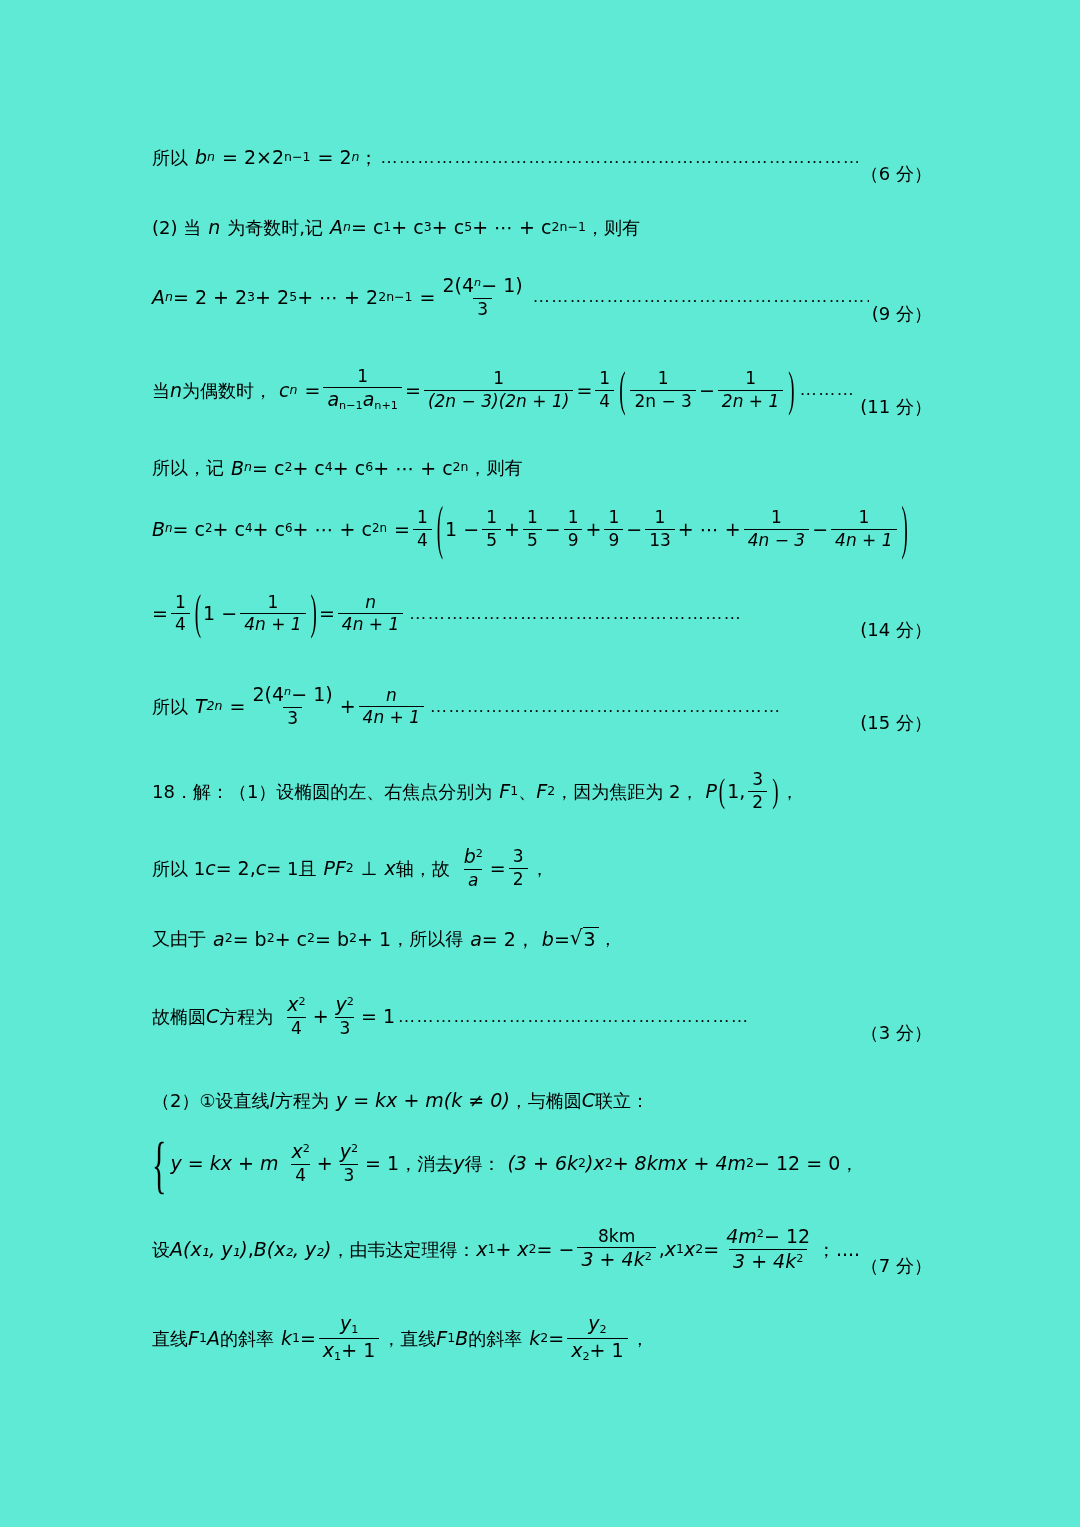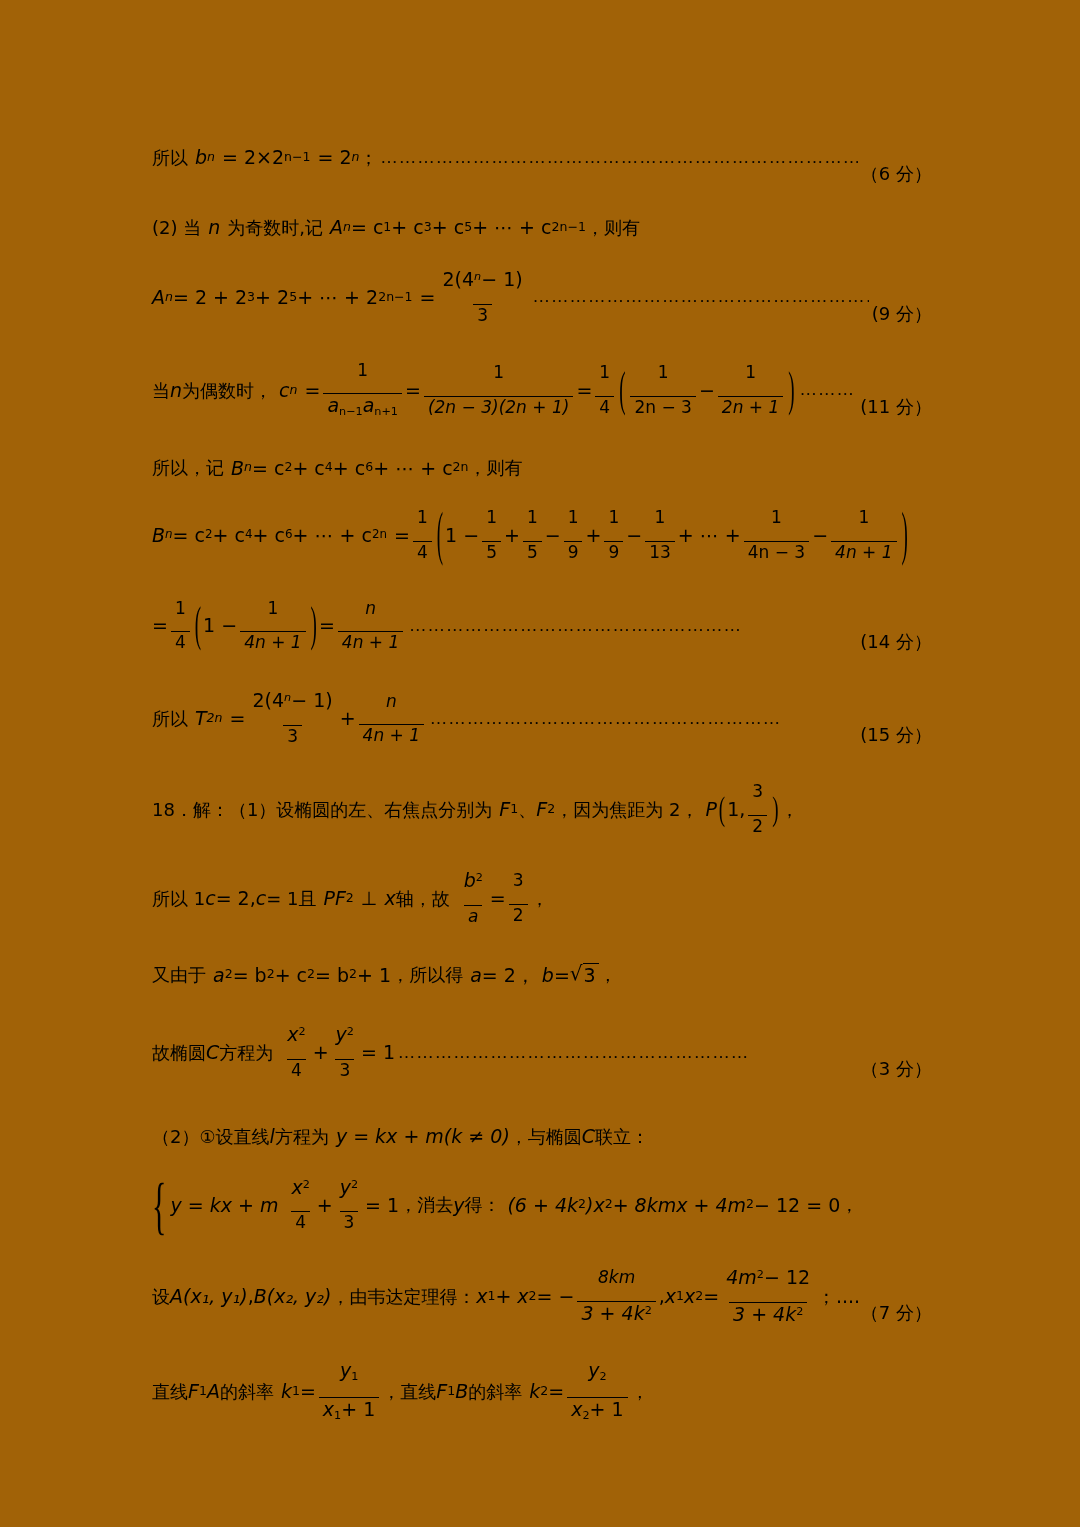--- a/index.html
+++ b/index.html
@@ -11,21 +11,21 @@
     width: 1080px;
     height: 1527px;
     font-family: "Liberation Serif", serif;
     color: #000000;
     overflow: hidden;
   }
   .page {
     position: relative;
     width: 1080px;
     height: 1527px;
-    background: #a16207;
+    background: #5eead4;
     padding: 0;
     box-sizing: border-box;
   }
   .content {
     position: absolute;
     left: 152px;
     top: 128px;
     width: 780px;
   }
   .line {
@@ -76,21 +76,20 @@
     font-style: italic;
     font-family: "DejaVu Sans", "Liberation Sans", sans-serif;
   }
   .frac {
     display: inline-flex;
     flex-direction: column;
     align-items: center;
     vertical-align: middle;
     margin: 0 3px;
     font-family: "DejaVu Sans", "Liberation Sans", sans-serif;
-    gap: 12px;
   }
   .frac .num {
     padding: 0 4px 1px 4px;
     font-size: 17px;
     line-height: 1.15;
   }
   .frac .den {
     border-top: 1.4px solid #000;
     padding: 1px 4px 0 4px;
     font-size: 17px;
@@ -319,21 +318,21 @@
             <span class="den">9</span>
           </span>
         <span class="mn">−</span>
         <span class="frac">
             <span class="num">1</span>
             <span class="den">13</span>
           </span>
         <span class="mn">+ ⋯ +</span>
         <span class="frac">
             <span class="num">1</span>
-            <span class="den" style="">4n − 3</span>
+            <span class="den" style="font-style:italic">4n − 3</span>
           </span>
         <span class="mn">−</span>
         <span class="frac">
             <span class="num">1</span>
             <span class="den" style="font-style:italic">4n + 1</span>
           </span>
         <span class="pch">)</span>
       </span>
     </div>
 
@@ -503,21 +502,21 @@
             <span class="num"><span class="mi">y</span><span class="sup">2</span></span>
             <span class="den">3</span>
           </span>
           <span class="mn">= 1</span>
         </span>
       </span>
       <span class="cn">，消去</span>
       <span class="mi">y</span>
       <span class="cn">得：</span>
       <span class="gap-sm"></span>
-      <span class="mn" style="font-style:italic">(6 + 4k</span>
+      <span class="mn" style="font-style:italic">(3 + 6k</span>
         <span class="sup">2</span>
         <span class="mn" style="font-style:italic">)x</span>
         <span class="sup">2</span>
         <span class="mn" style="font-style:italic">+ 8kmx + 4m</span>
         <span class="sup">2</span>
         <span class="mn">− 12 = 0</span>
       <span class="cn">，</span>
     </div>
 
     <div class="line tall-line">
@@ -528,21 +527,21 @@
       <span class="mi">B</span>
         <span class="mi">(x₂, y₂)</span>
       <span class="cn">，由韦达定理得：</span>
       <span class="gap-sm"></span>
       <span class="mi">x</span>
         <span class="subn">1</span>
         <span class="mn" style="font-style:italic">+ x</span>
         <span class="subn">2</span>
       <span class="mn">= −</span>
       <span class="frac">
-        <span class="num" style="font-style:italic">8km</span>
+        <span class="num" style="">8km</span>
         <span class="den"><span class="mn" style="font-style:italic">3 + 4k</span><span class="sup">2</span></span>
       </span>
       <span class="mn">,</span>
       <span class="mi">x</span>
         <span class="subn">1</span>
         <span class="mi">x</span>
         <span class="subn">2</span>
       <span class="mn">=</span>
       <span class="frac">
         <span class="num"><span class="mn" style="font-style:italic">4m</span><span class="sup">2</span><span class="mn">− 12</span></span>

